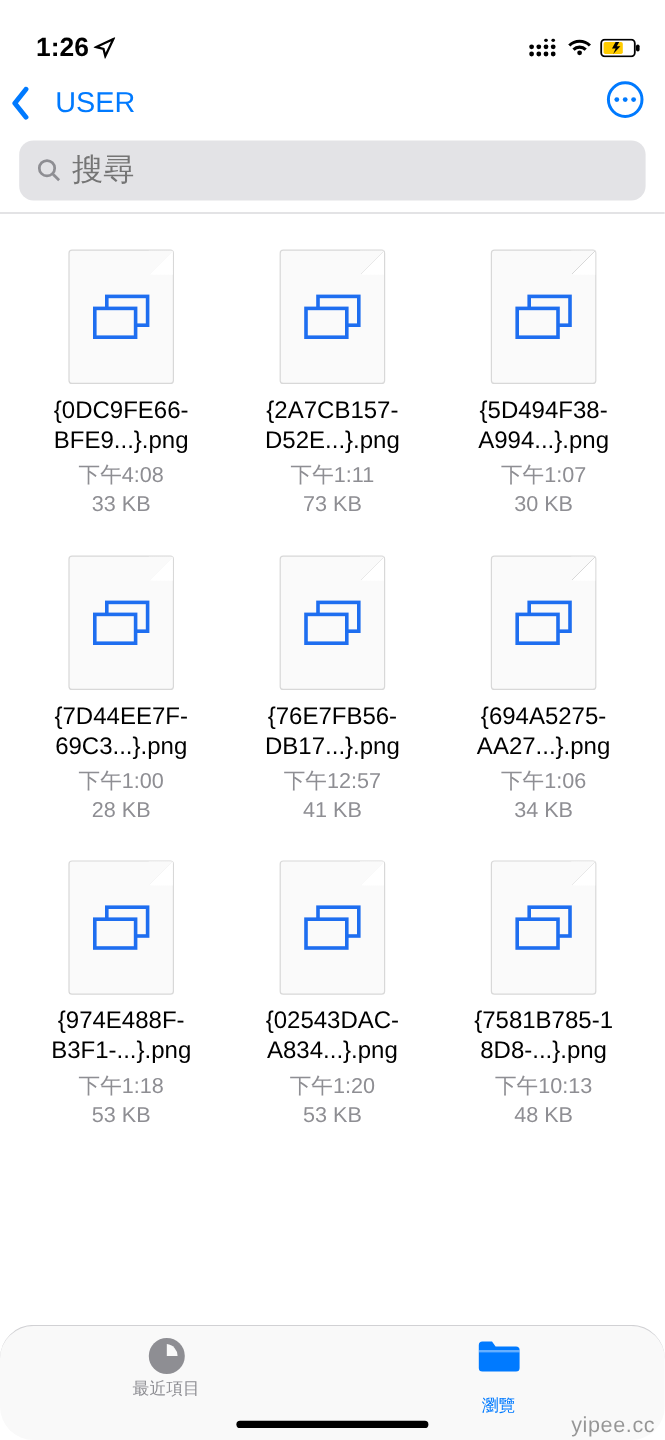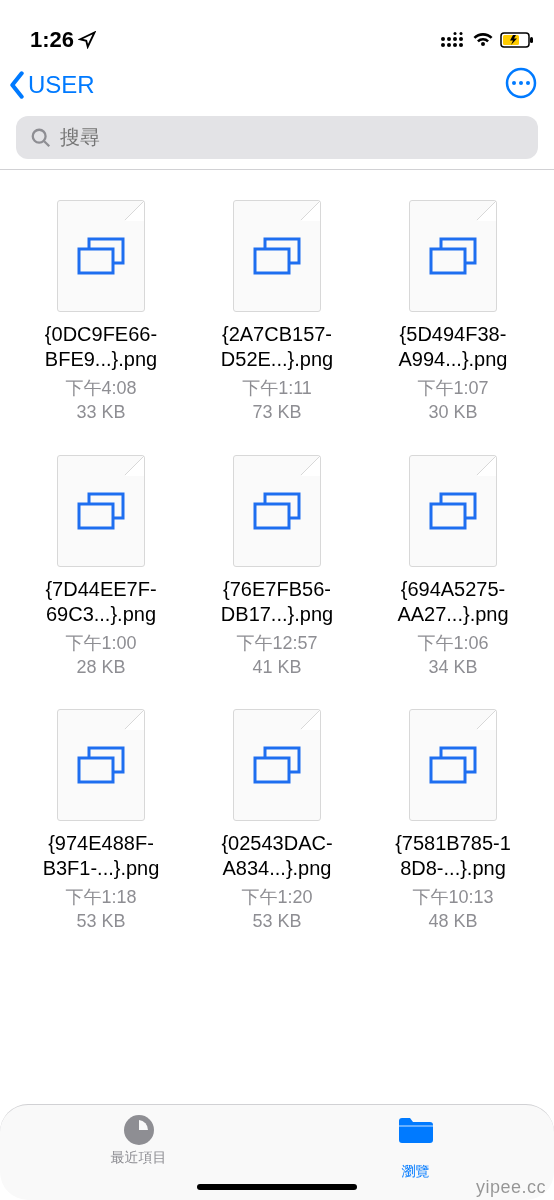--- a/index.html
+++ b/index.html
@@ -36,21 +36,21 @@
     align-items: center;
     justify-content: space-between;
     padding: 6px 16px 8px 8px;
     position: relative;
   }
   .back-button {
     display: flex;
     align-items: center;
     color: #007aff;
     font-size: 24px;
-    gap: 2px;
+    gap: 20px;
   }
   .nav-title {
     position: absolute;
     left: 50%;
     transform: translateX(-50%);
     font-size: 24px;
     font-weight: 700;
   }
   .more-button {
     color: #007aff;
@@ -61,24 +61,25 @@
     border-radius: 12px;
     padding: 10px 14px;
     display: flex;
     align-items: center;
     gap: 8px;
   }
   .search-icon { color: #8e8e93; }
   .search-input {
     border: none;
     background: transparent;
-    font-size: 20px;
+    font-size: 26px;
     color: #8e8e93;
     outline: none;
     flex: 1;
+    font-family: Liberation Serif, serif;
   }
   .divider {
     height: 1px;
     background: #d1d1d4;
   }
   .file-grid {
     display: grid;
     grid-template-columns: repeat(3, 1fr);
     gap: 30px 14px;
     padding: 30px 20px;

